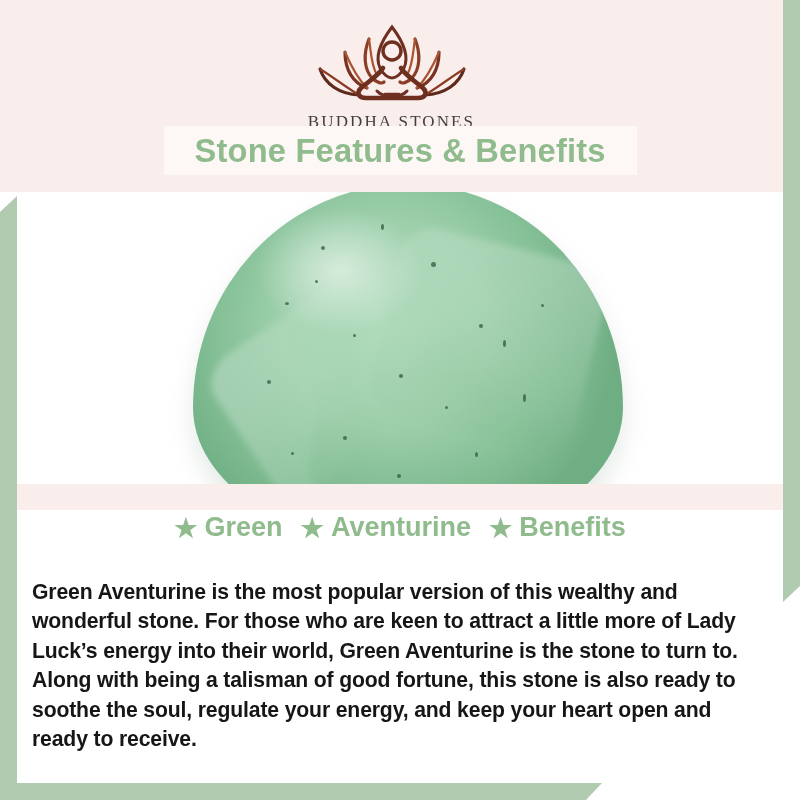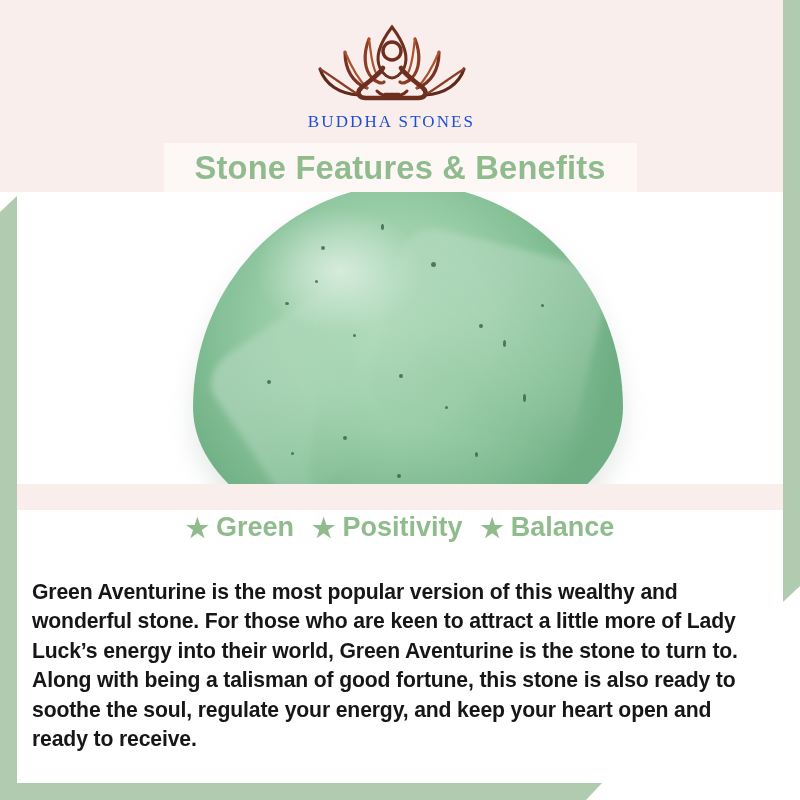--- a/index.html
+++ b/index.html
@@ -99,28 +99,28 @@
   .logo-mark {
     display: block;
     margin: 0 auto;
   }
   .logo-word {
     display: block;
     margin-top: 2px;
     font-family: "Liberation Serif", serif;
     font-size: 17px;
     letter-spacing: 2.1px;
-    color: #1d4ed8;
+    color: #404040;
     font-weight: 400;
   }
 
   .title-box {
     position: absolute;
     left: 164px;
-    top: 143px;
+    top: 126px;
     width: 473px;
     height: 49px;
     background: #fdf8f6;
     display: flex;
     align-items: center;
     justify-content: center;
   }
   .title-text {
     font-family: "Liberation Sans Narrow", "Liberation Sans", sans-serif;
     font-size: 34px;
@@ -362,23 +362,23 @@
 
   <div class="copy-panel"></div>
 
   <div class="benefits">
     <span class="benefit">
       <span class="star">★</span>
       <span>Green</span>
     </span>
     <span class="benefit">
       <span class="star">★</span>
-      <span>Positivity</span>
+      <span>Aventurine</span>
     </span>
     <span class="benefit">
       <span class="star">★</span>
-      <span>Balance</span>
+      <span>Benefits</span>
     </span>
   </div>
 
   <p class="body-copy">Green Aventurine is the most popular version of this wealthy and wonderful stone. For those who are keen to attract a little more of Lady Luck’s energy into their world, Green Aventurine is the stone to turn to. Along with being a talisman of good fortune, this stone is also ready to soothe the soul, regulate your energy, and keep your heart open and ready to receive.</p>
 
 </div>
 
 </body></html>

